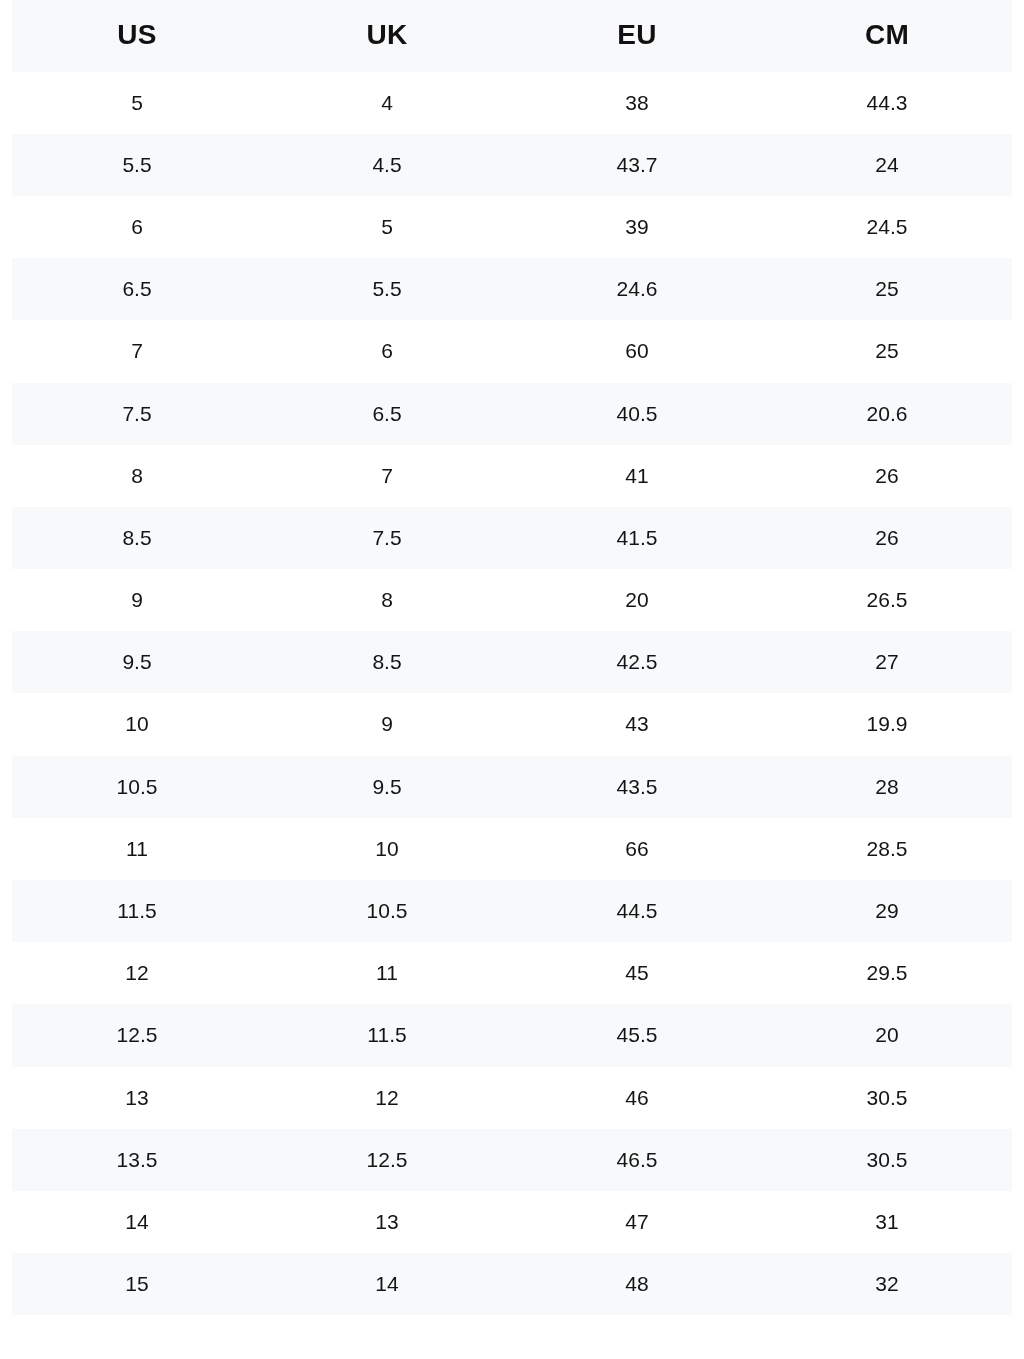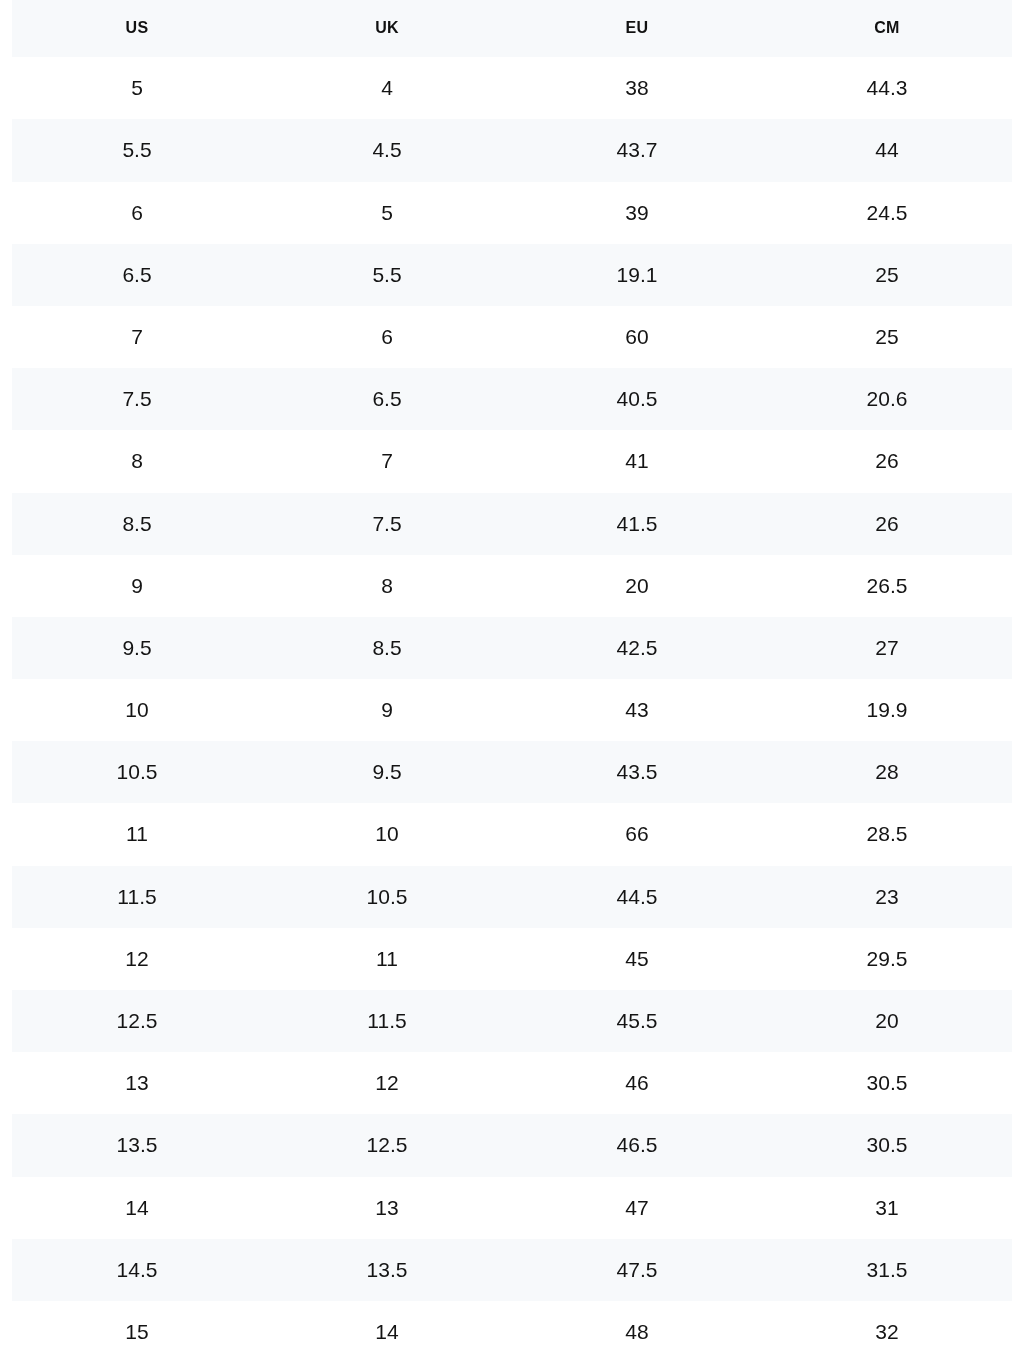--- a/index.html
+++ b/index.html
@@ -26,21 +26,21 @@
   }
   table.size-table th,
   table.size-table td {
     text-align: center;
     font-size: 21px;
     line-height: 1.2;
     border: none;
   }
   table.size-table thead th {
     font-weight: bold;
-    font-size: 16px;
+    font-size: 28px;
     padding: 18px 0 20px 0;
     background: #f7f9fb;
     color: #111111;
     letter-spacing: 0.3px;
   }
   table.size-table tbody td {
     padding: 18px 0 19px 0;
     font-weight: 400;
     color: #141414;
   }
@@ -68,32 +68,32 @@
       <tr>
         <td>5</td>
         <td>4</td>
         <td>38</td>
         <td>44.3</td>
       </tr>
       <tr>
         <td>5.5</td>
         <td>4.5</td>
         <td>43.7</td>
-        <td>44</td>
+        <td>24</td>
       </tr>
       <tr>
         <td>6</td>
         <td>5</td>
         <td>39</td>
         <td>24.5</td>
       </tr>
       <tr>
         <td>6.5</td>
         <td>5.5</td>
-        <td>19.1</td>
+        <td>24.6</td>
         <td>25</td>
       </tr>
       <tr>
         <td>7</td>
         <td>6</td>
         <td>60</td>
         <td>25</td>
       </tr>
       <tr>
         <td>7.5</td>
@@ -140,21 +140,21 @@
       <tr>
         <td>11</td>
         <td>10</td>
         <td>66</td>
         <td>28.5</td>
       </tr>
       <tr>
         <td>11.5</td>
         <td>10.5</td>
         <td>44.5</td>
-        <td>23</td>
+        <td>29</td>
       </tr>
       <tr>
         <td>12</td>
         <td>11</td>
         <td>45</td>
         <td>29.5</td>
       </tr>
       <tr>
         <td>12.5</td>
         <td>11.5</td>
@@ -173,26 +173,20 @@
         <td>46.5</td>
         <td>30.5</td>
       </tr>
       <tr>
         <td>14</td>
         <td>13</td>
         <td>47</td>
         <td>31</td>
       </tr>
       <tr>
-        <td>14.5</td>
-        <td>13.5</td>
-        <td>47.5</td>
-        <td>31.5</td>
-      </tr>
-      <tr>
         <td>15</td>
         <td>14</td>
         <td>48</td>
         <td>32</td>
       </tr>
     </tbody>
   </table>
 </div>
 
 </body></html>

